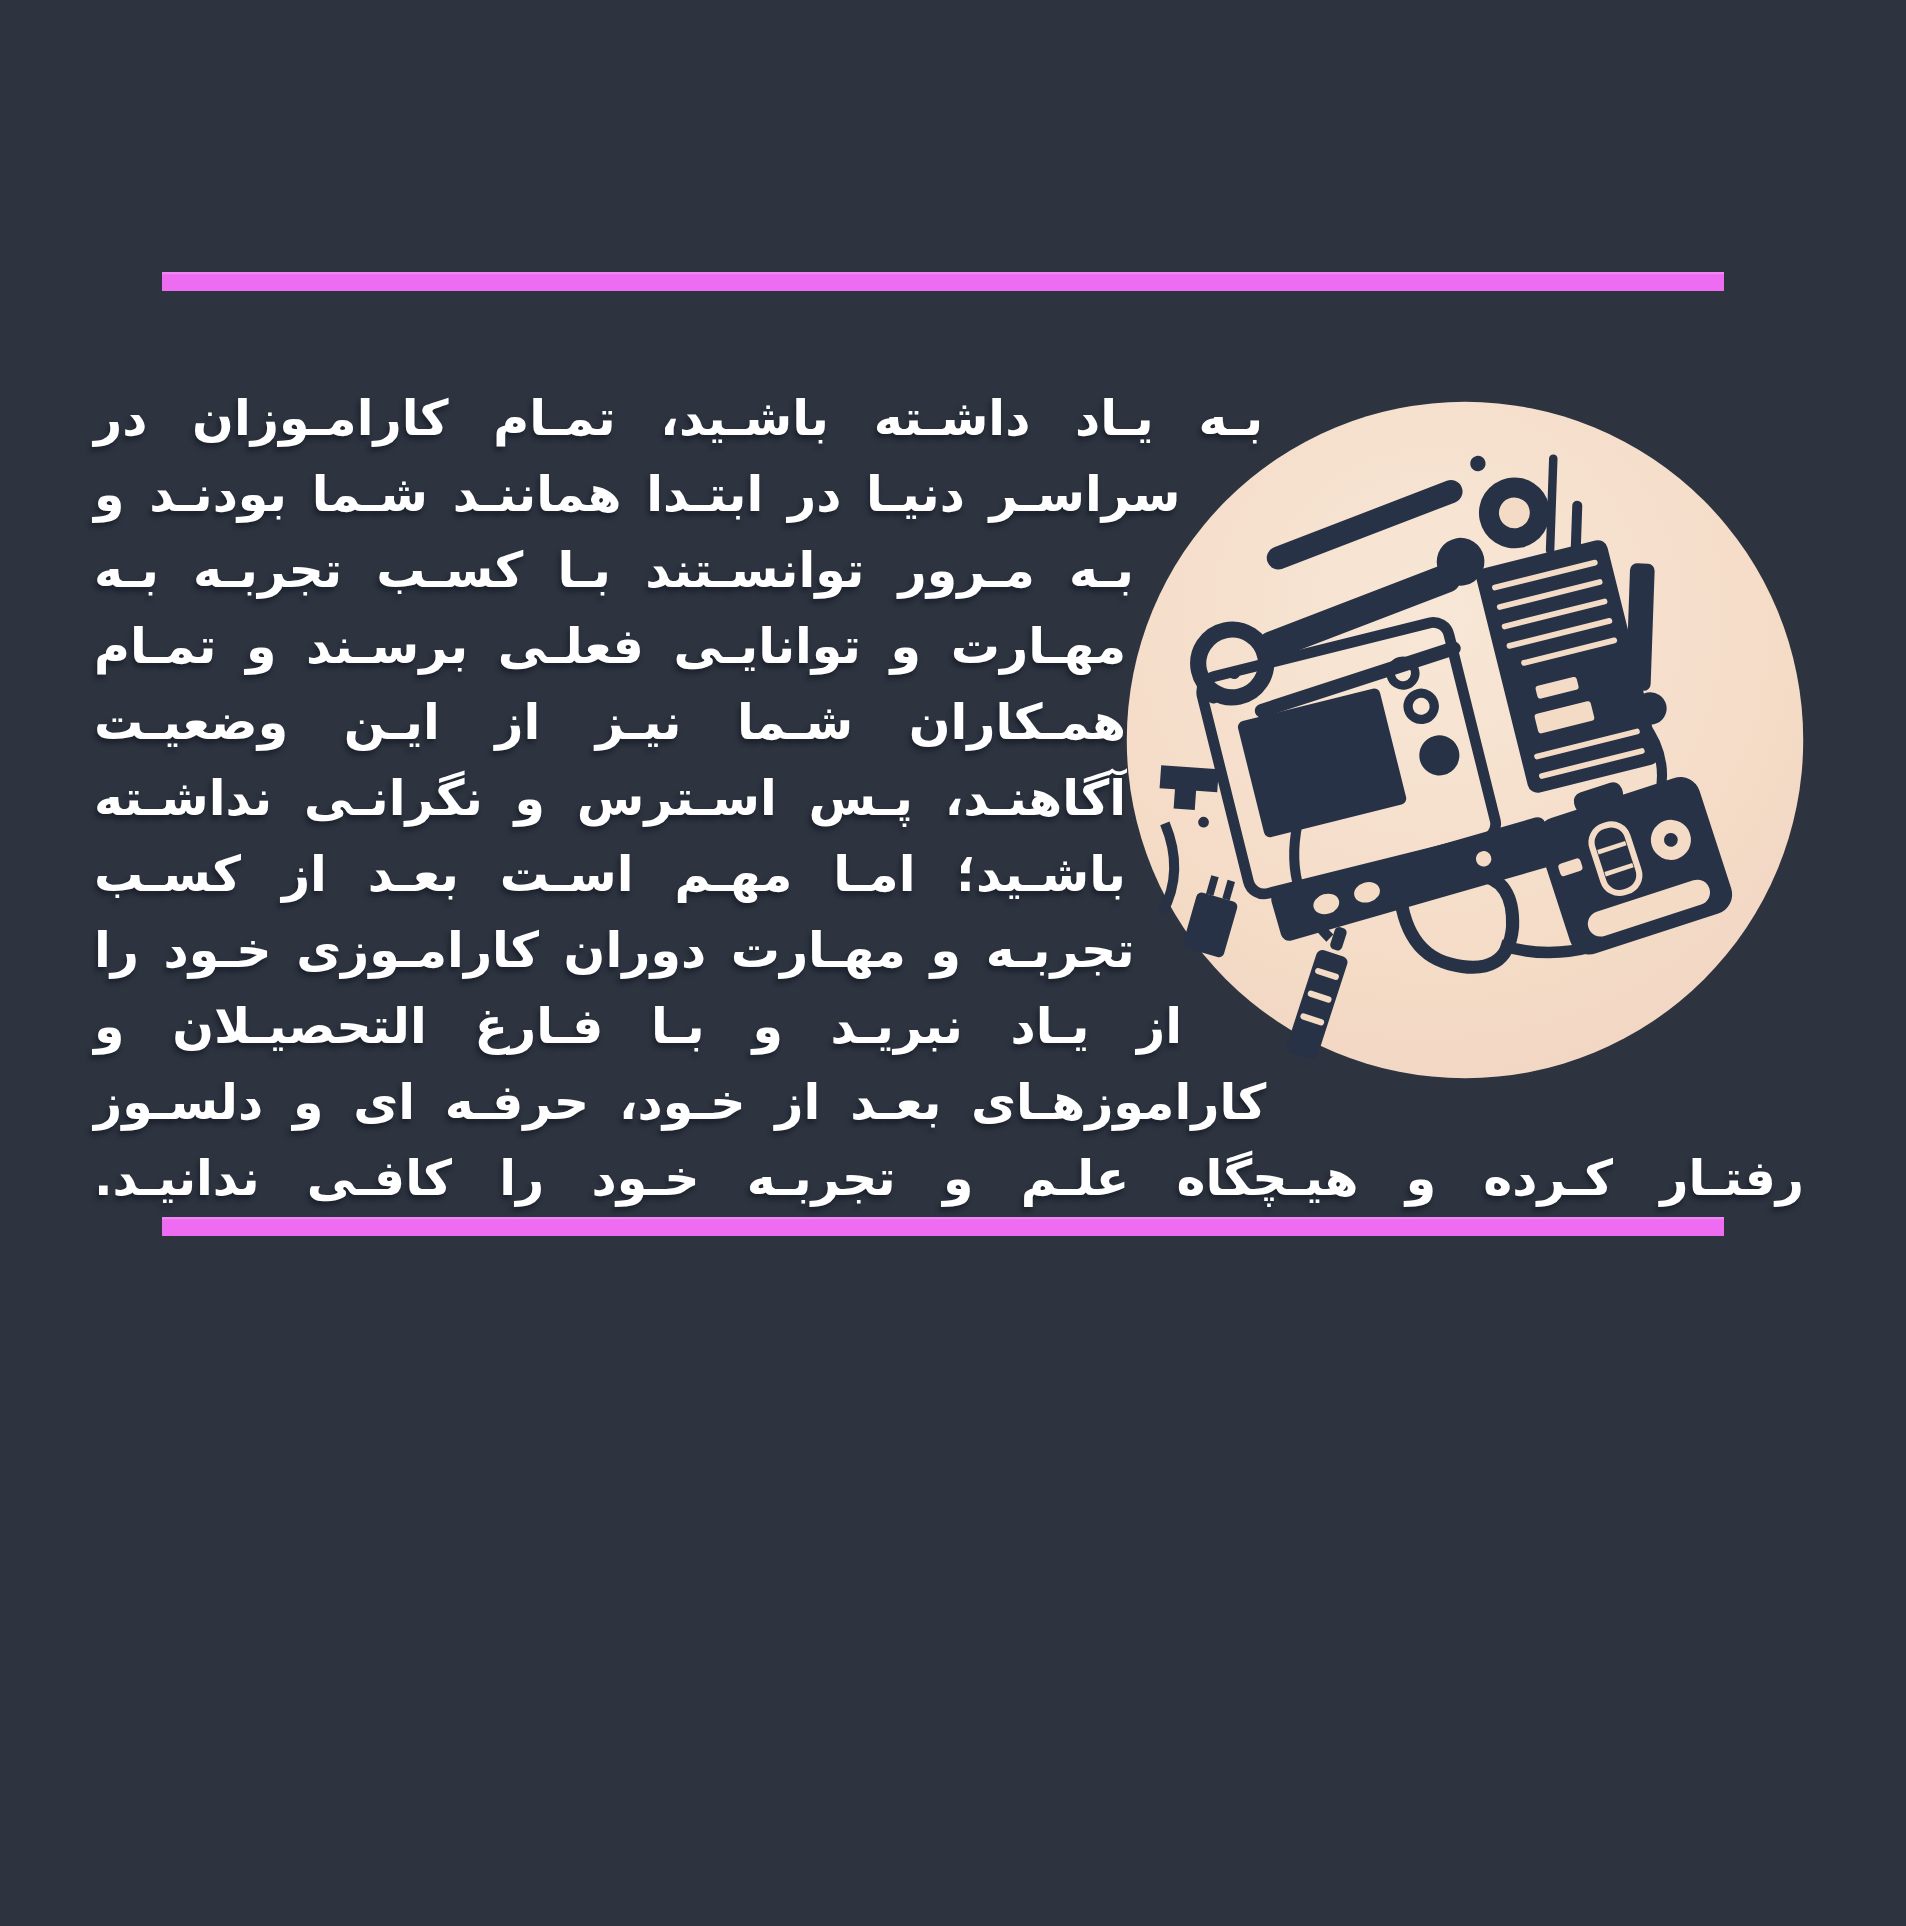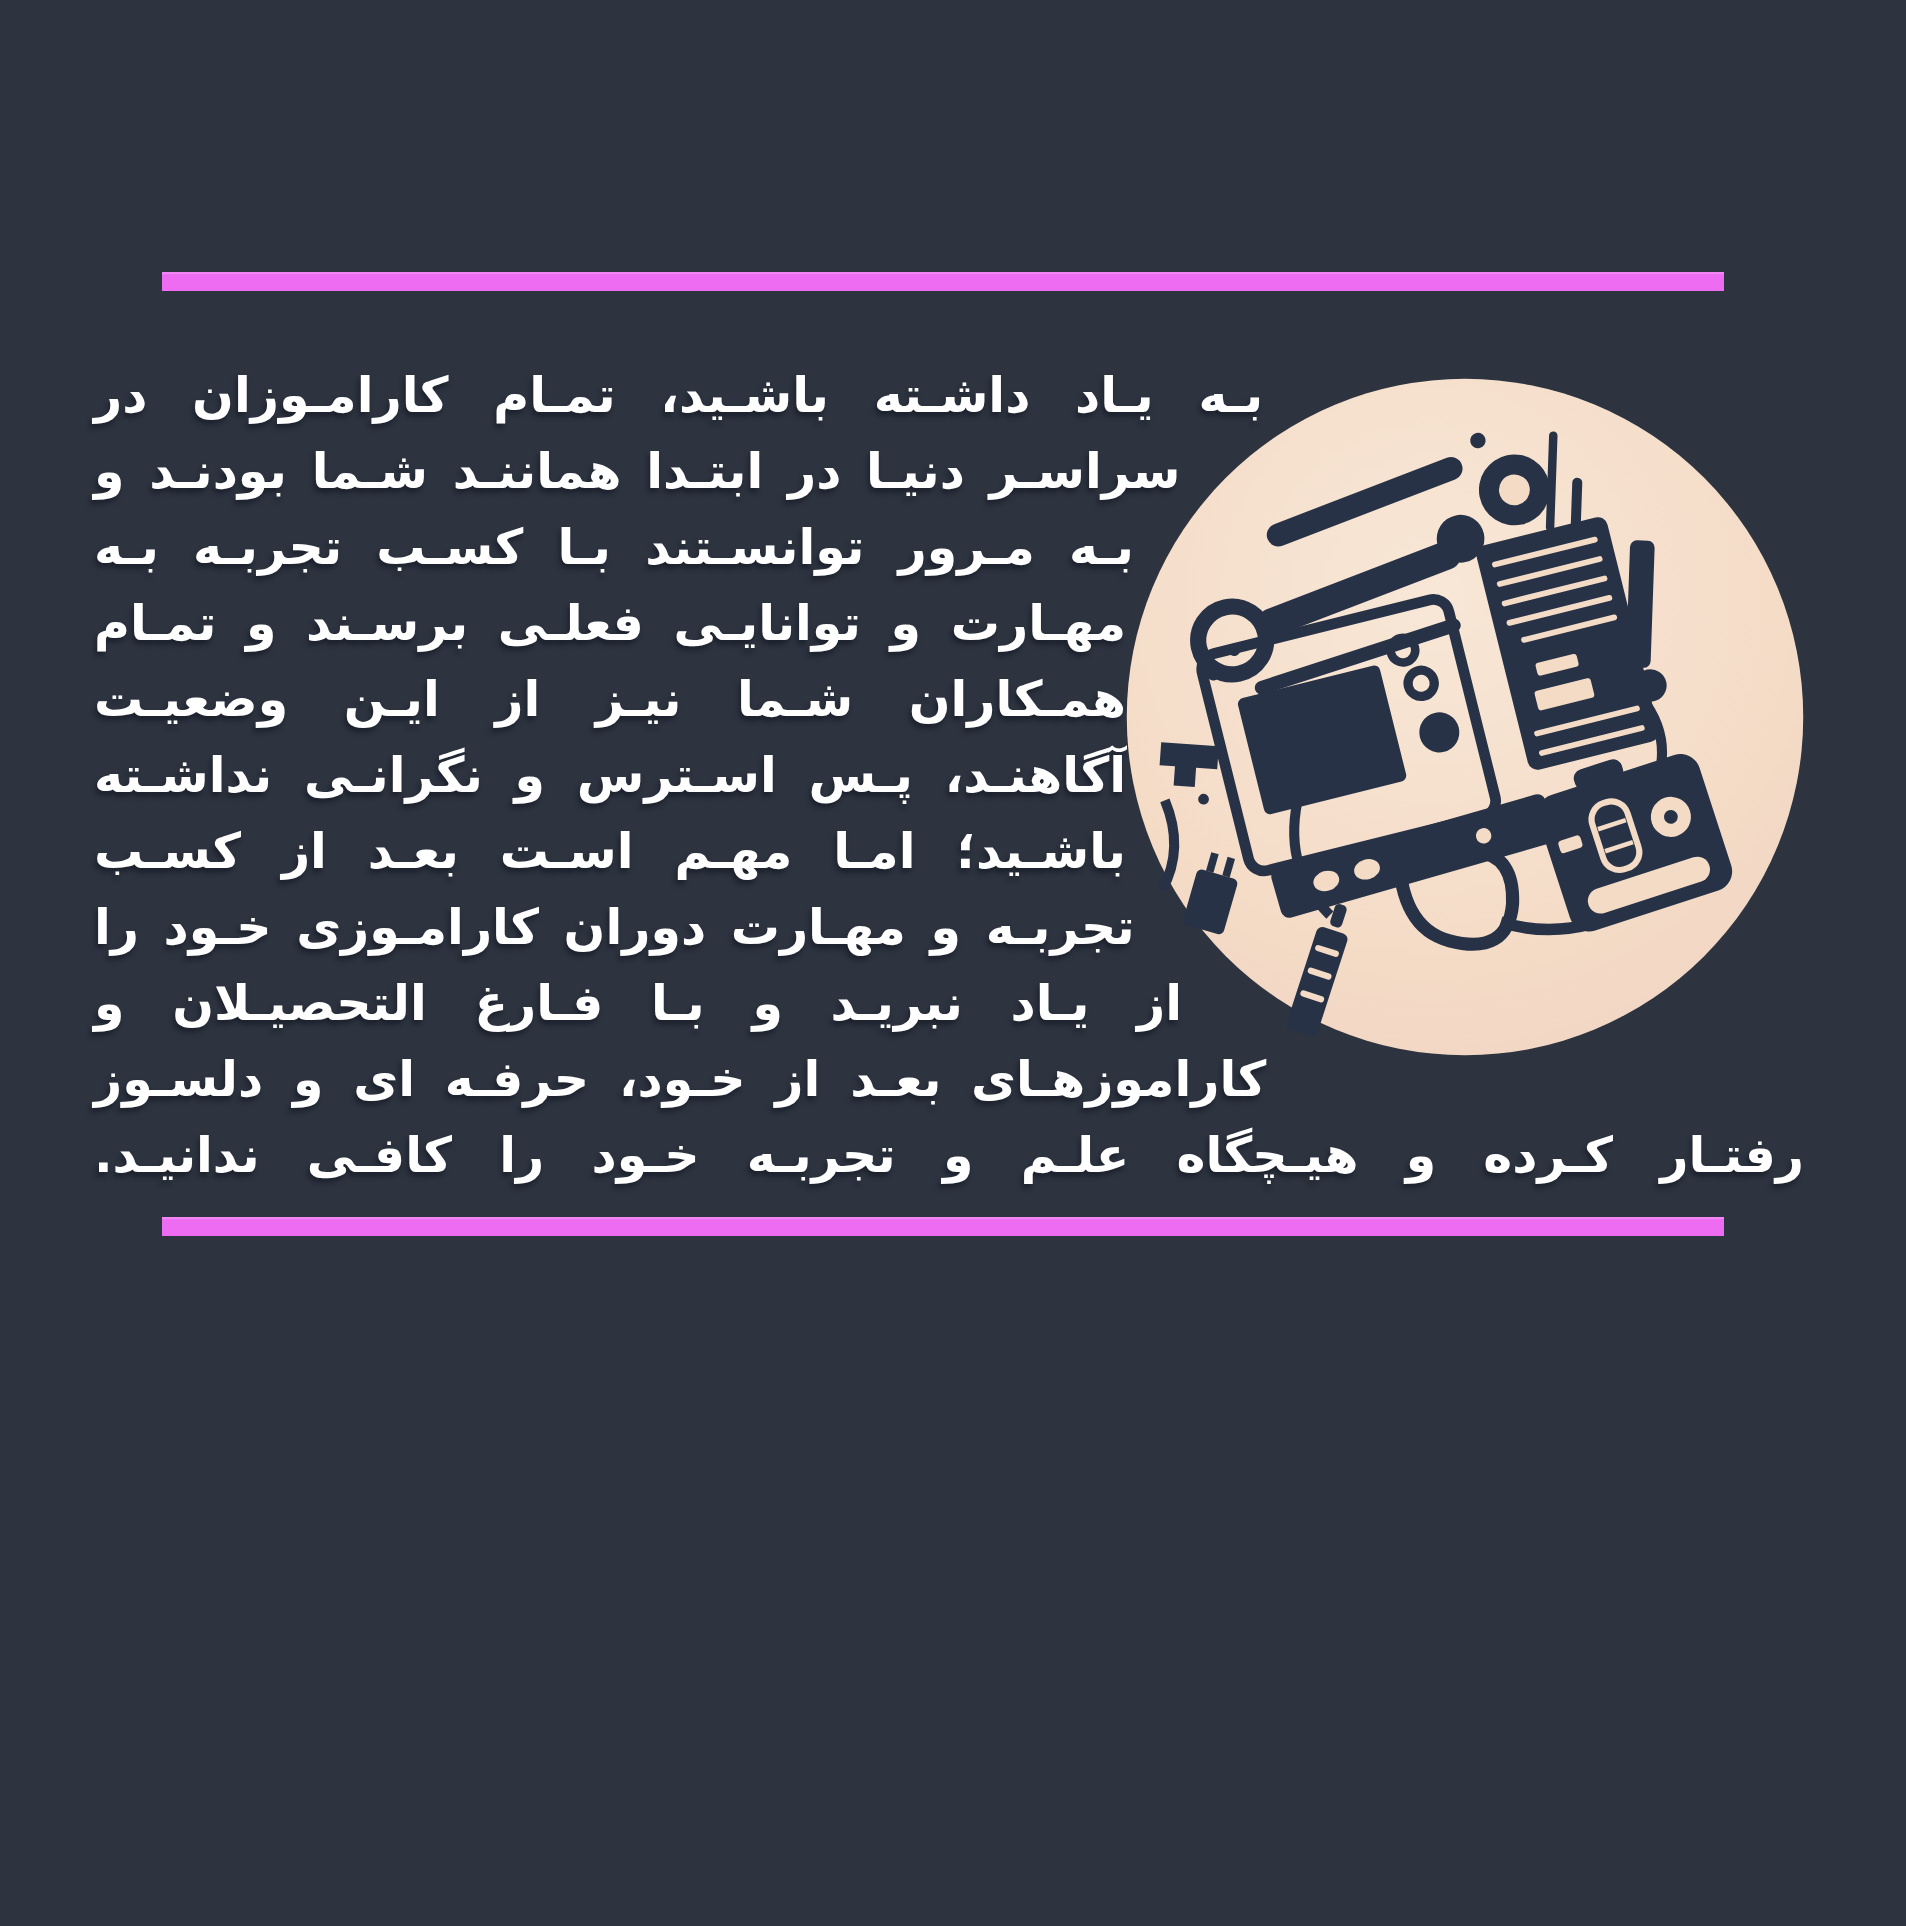--- a/index.html
+++ b/index.html
@@ -18,21 +18,21 @@
     background: #ee6cf2;
     box-shadow: inset 0 2.3px 0 rgba(255,255,255,0.18);
   }
   .rule-top    { left: 162px; top: 272px;  width: 1562px; }
   .rule-middle { left: 162px; top: 1217px; width: 1562px; }
 
   
   .content {
     position: absolute;
     left: 94px;
-    top: 358px;
+    top: 381px;
     width: 1710px;
     direction: rtl;
   }
   .circle-float {
     float: right;               
     width: 678px;
     height: 699px;
     shape-outside: circle(364px at 339px 379px);
     shape-margin: 0px;
   }

